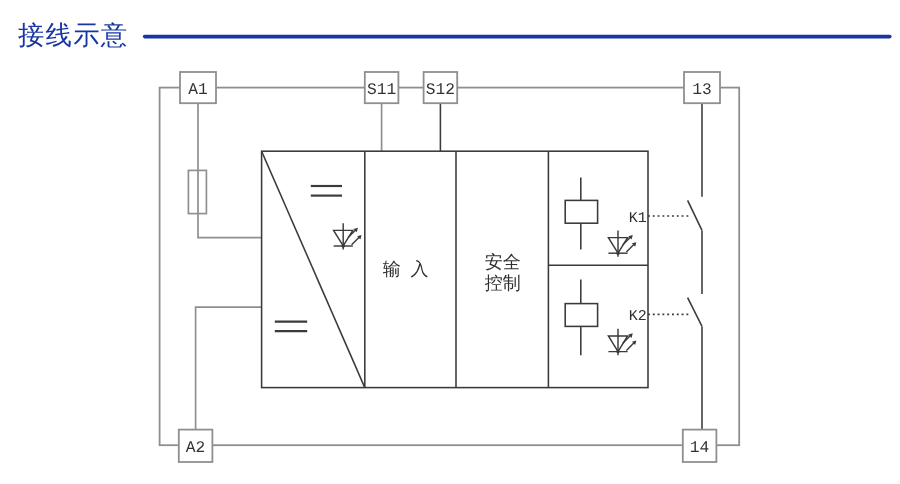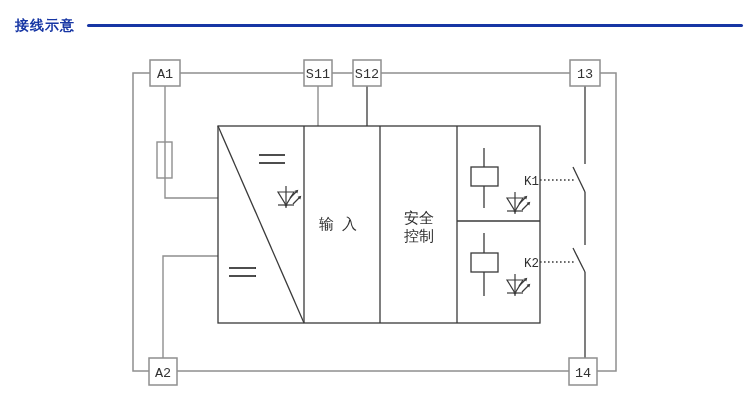--- a/index.html
+++ b/index.html
@@ -8,21 +8,21 @@
     width:750px;height:403px;
     background:#ffffff;
     font-family:"Liberation Sans", sans-serif;
     overflow:hidden;
   }
   .header{
     position:absolute;left:15px;top:17px;right:7px;
     display:flex;align-items:center;gap:12px;
   }
   .header h1{
-    margin:0;font-size:14px;font-weight:bold;line-height:1.2;
+    margin:0;font-size:22px;font-weight:normal;line-height:1.2;
     letter-spacing:1px;white-space:nowrap;
   }
   .rule{flex:1 1 auto;height:3px;border-radius:2px;}
   svg{position:absolute;left:0;top:0;}
   svg text{font-family:"Liberation Mono","DejaVu Sans Mono",monospace;}
   svg text.cjk{font-family:"Liberation Sans","DejaVu Sans",sans-serif;}
 </style>
 </head>
 <body>
 

